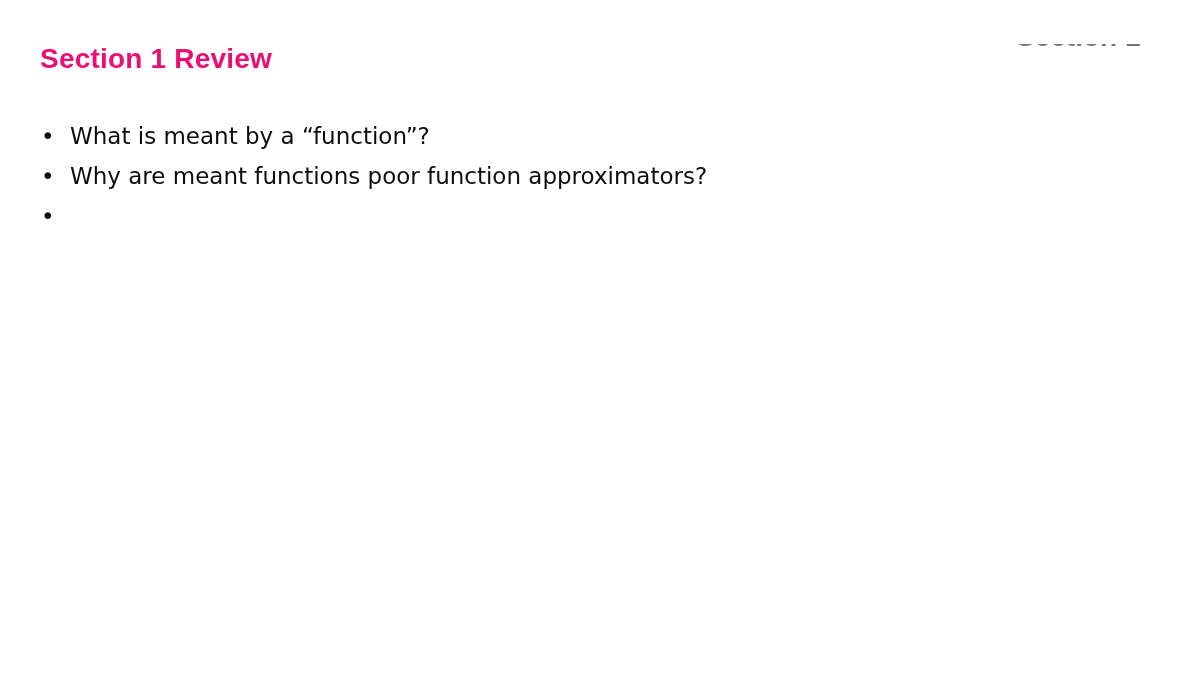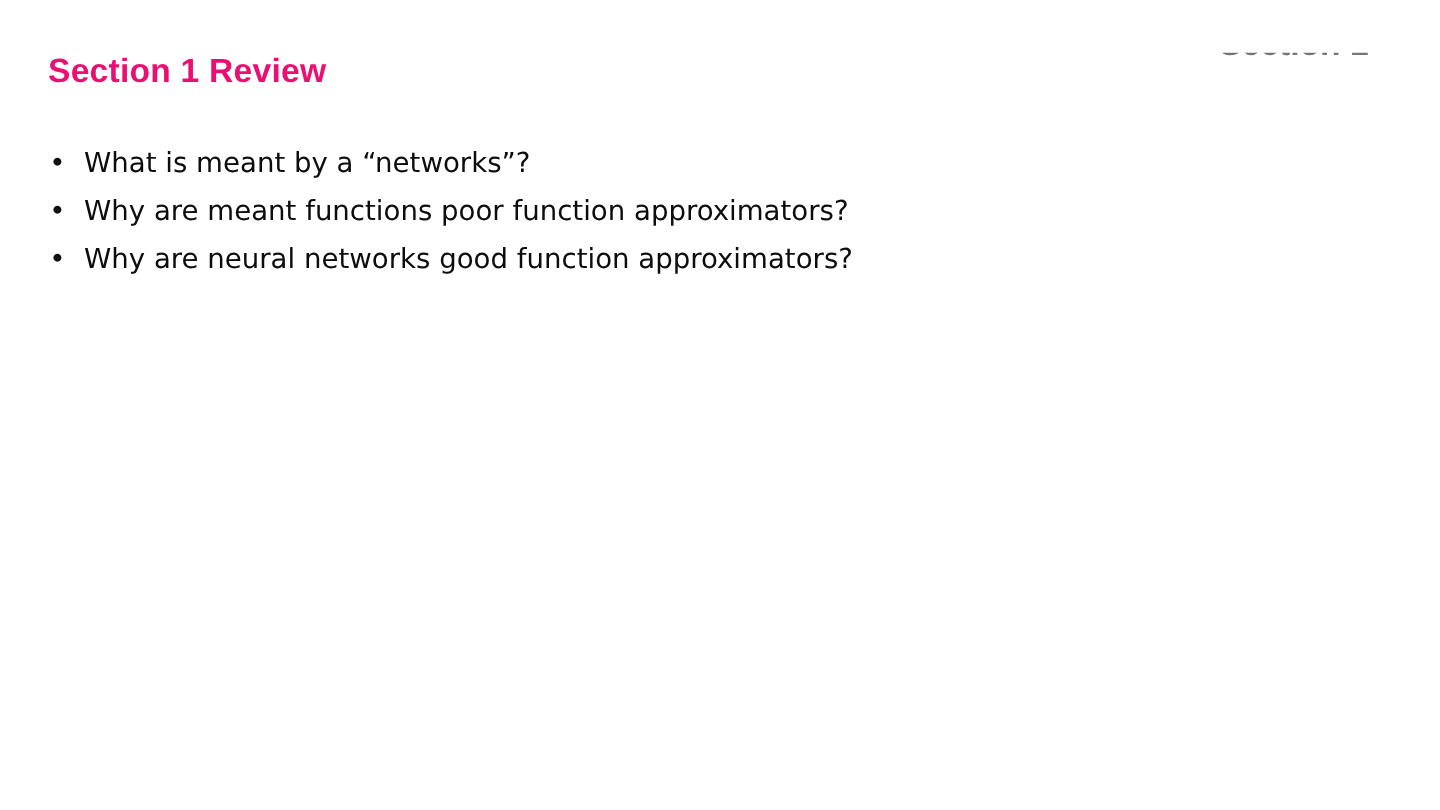--- a/index.html
+++ b/index.html
@@ -90,25 +90,24 @@
 
   <div class="slide-title">Section 1 Review</div>
 
   <div class="clipped-text-artifact">
     <div class="ghost">Section 1 Review</div>
   </div>
 
   <ul class="bullet-list">
     <li class="bullet-item">
       <span class="bullet-marker">•</span>
-      <span class="bullet-text">What is meant by a “networks”?</span>
+      <span class="bullet-text">What is meant by a “function”?</span>
     </li>
     <li class="bullet-item">
       <span class="bullet-marker">•</span>
       <span class="bullet-text">Why are meant functions poor function approximators?</span>
     </li>
     <li class="bullet-item">
       <span class="bullet-marker">•</span>
-      <span class="bullet-text">Why are neural networks good function approximators?</span>
     </li>
   </ul>
 
 </div>
 
 </body></html>

